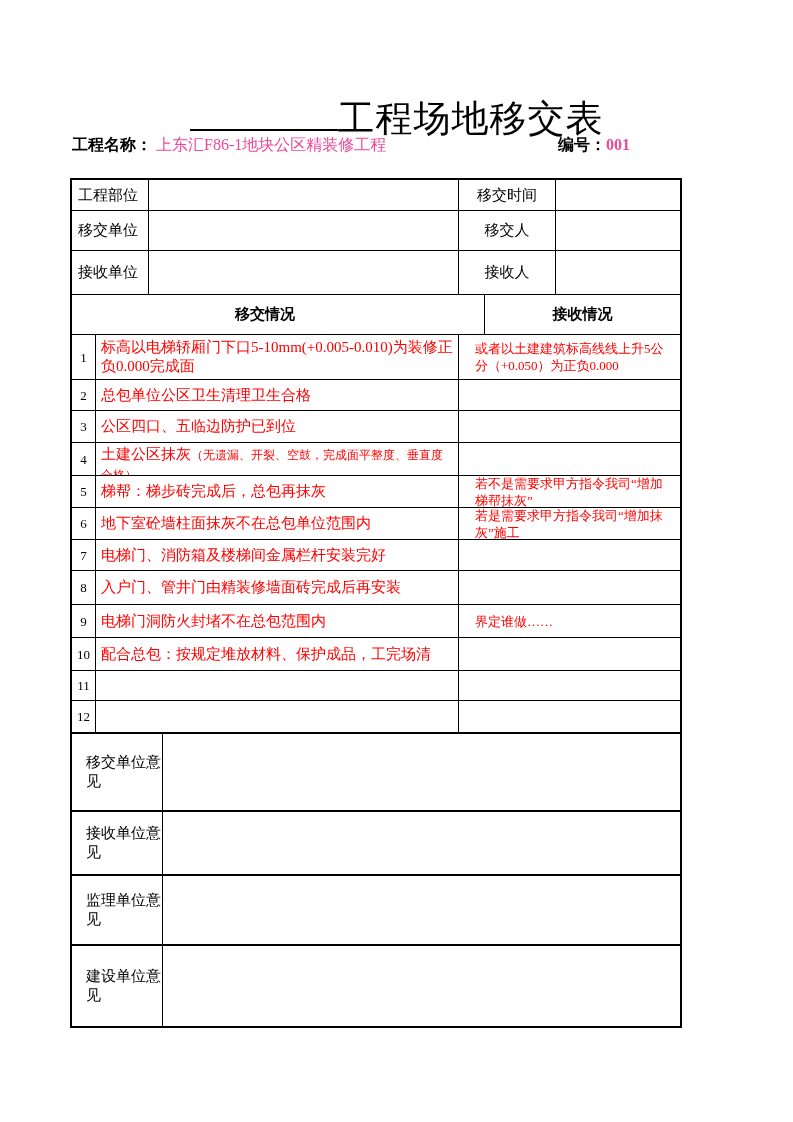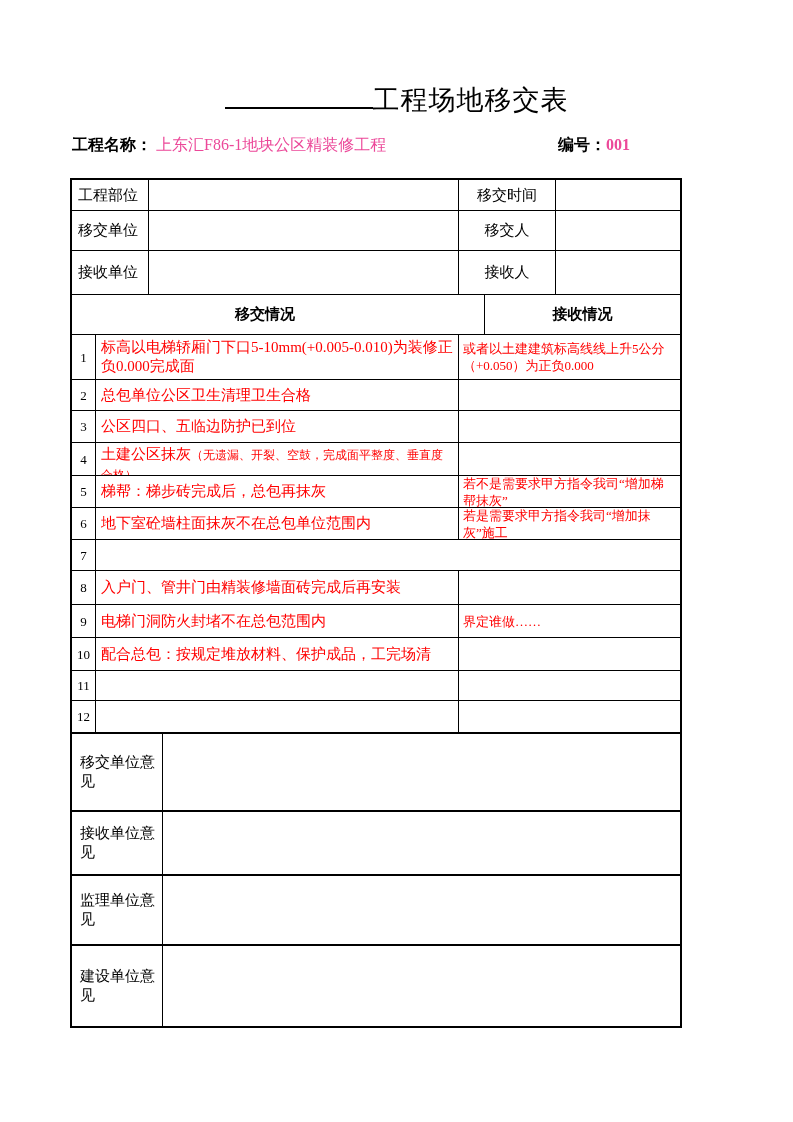--- a/index.html
+++ b/index.html
@@ -6,22 +6,22 @@
   .page{
     position:relative;
     width:793px;height:1122px;
     background:#ffffff;
     font-family:"Liberation Serif","DejaVu Serif",serif;
     color:#000;
     overflow:hidden;
   }
   
   .title-row{
-    position:absolute;top:82px;left:0;width:793px;
-    text-align:center;font-size:27px;letter-spacing:1px;white-space:nowrap;
+    position:absolute;top:94px;left:0;width:793px;
+    text-align:center;font-size:37px;letter-spacing:1px;white-space:nowrap;
   }
   .blankline{
     display:inline-block;width:148px;height:1px;
     border-bottom:2px solid #000;vertical-align:baseline;
   }
   
   .meta-row{
     position:absolute;top:133px;left:72px;width:610px;
     display:flex;justify-content:space-between;align-items:center;
     font-size:16px;line-height:24px;white-space:nowrap;
@@ -46,23 +46,23 @@
   .cell{
     display:flex;align-items:center;box-sizing:border-box;
     overflow:hidden;font-size:15px;line-height:19px;
   }
   .bl{border-left:1px solid #000;}
   .lbl{padding-left:6px;}
   .lbl2{justify-content:center;}
   .hcell{justify-content:center;font-weight:bold;font-size:15px;}
   .numcell{justify-content:center;font-size:13px;color:#000;}
   .lredcell{padding:1px 5px;color:#ff0000;}
-  .rredcell{padding:1px 4px;color:#ff0000;font-size:13px;line-height:17px;}
+  .rredcell{padding:1px 16px;color:#ff0000;font-size:13px;line-height:17px;}
   .small{font-size:12px;}
-  .opl{padding-left:8px;}
+  .opl{padding-left:14px;}
 </style>
 </head>
 <body>
 
 <div class="page">
 
   <div class="title-row"><span class="blankline"></span><span>工程场地移交表</span></div>
 
   <div class="meta-row">
     <div class="meta-left">
@@ -124,20 +124,21 @@
       <div class="cell lredcell bl">梯帮：梯步砖完成后，总包再抹灰</div>
       <div class="cell rredcell bl">若不是需要求甲方指令我司“增加梯帮抹灰”</div>
     </div>
     <div class="row item bt" style="height:32px">
       <div class="cell numcell">6</div>
       <div class="cell lredcell bl">地下室砼墙柱面抹灰不在总包单位范围内</div>
       <div class="cell rredcell bl">若是需要求甲方指令我司“增加抹灰”施工</div>
     </div>
     <div class="row item bt" style="height:31px">
       <div class="cell numcell">7</div>
+      <div class="cell lredcell bl">电梯门、消防箱及楼梯间金属栏杆安装完好</div>
       <div class="cell rredcell bl"></div>
     </div>
     <div class="row item bt" style="height:34px">
       <div class="cell numcell">8</div>
       <div class="cell lredcell bl">入户门、管井门由精装修墙面砖完成后再安装</div>
       <div class="cell rredcell bl"></div>
     </div>
     <div class="row item bt" style="height:33px">
       <div class="cell numcell">9</div>
       <div class="cell lredcell bl">电梯门洞防火封堵不在总包范围内</div>

